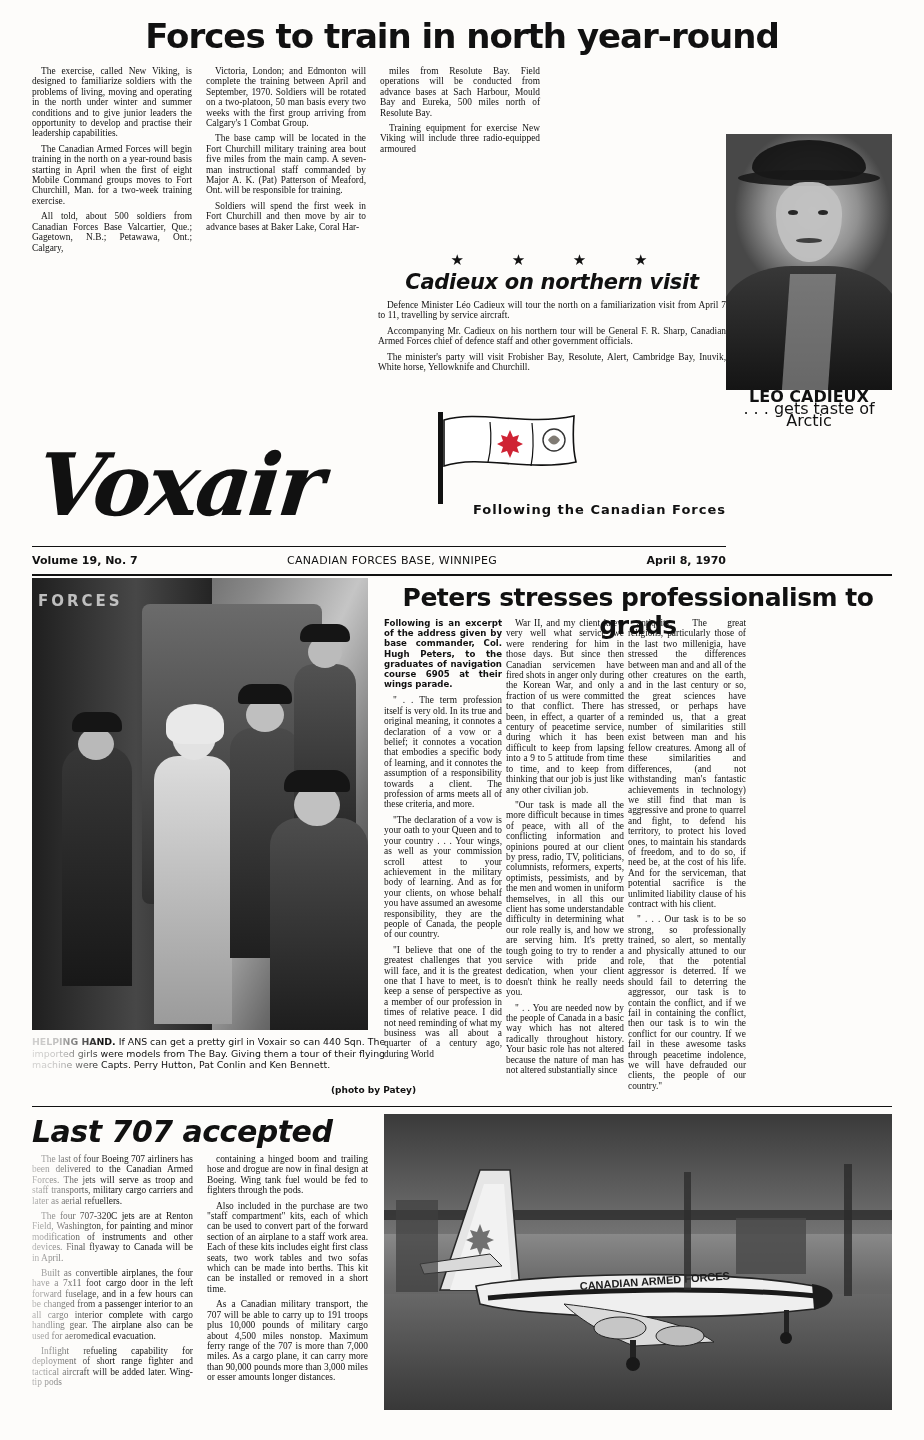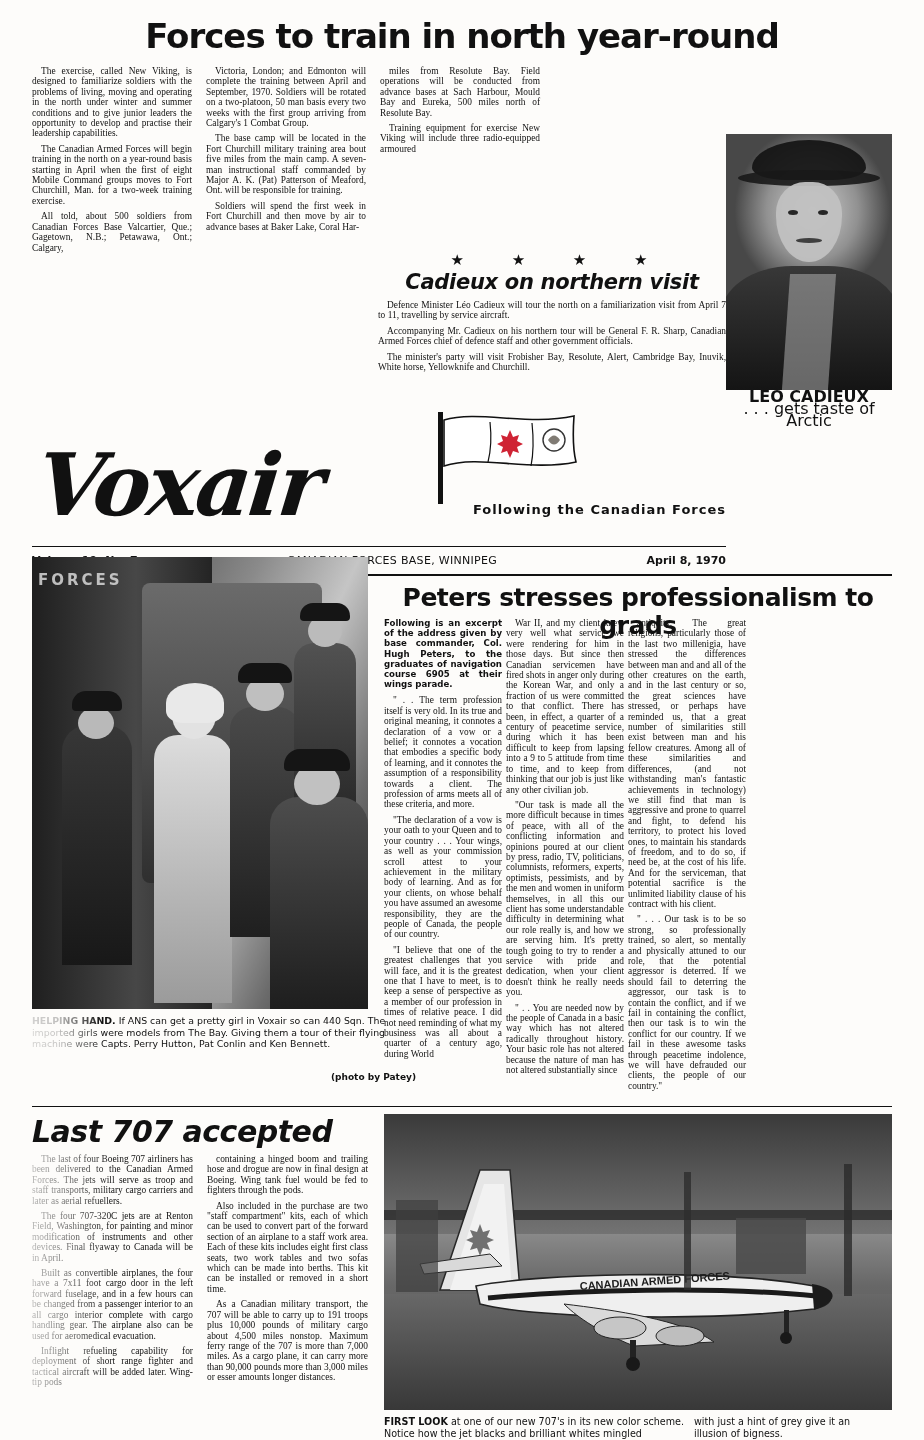--- a/index.html
+++ b/index.html
@@ -118,31 +118,31 @@
     display:flex;gap:4px;
   }
   .peters-cols .c{width:118px;}
   .peters-lead{
     font-family:"DejaVu Sans", sans-serif;
     font-weight:bold;font-size:8.6px;line-height:10.2px;text-align:justify;
     margin-bottom:6px;
   }
 
   .helping{
-    position:absolute;left:0;top:539px;width:384px;
+    position:absolute;left:0;top:560px;width:384px;
   }
   .helping .photo{width:336px;height:452px;}
   .helping .cap{
     font-family:"DejaVu Sans", sans-serif;
     font-size:9.4px;line-height:11.6px;margin-top:6px;text-align:left;
   }
   .helping .cap b{font-weight:bold;}
   .credit{
     font-family:"DejaVu Sans", sans-serif;
-    font-size:9px;font-weight:bold;text-align:right;margin-top:22px;
+    font-size:9px;font-weight:bold;text-align:right;margin-top:14px;
   }
 
   .rule-mid{position:absolute;left:0;top:1088px;width:860px;border-top:1.6px solid #111;}
 
   
   .l707-head{
     position:absolute;left:0;top:1098px;width:336px;
     font-size:30px;line-height:32px;text-align:left;font-style:italic;
   }
   .l707-cols{
@@ -374,24 +374,17 @@
         <text x="196" y="176" font-family="Liberation Sans, sans-serif" font-size="11" font-weight="bold" fill="#1d1c1a" transform="rotate(-4 196 176)">CANADIAN ARMED FORCES</text>
 
         <path d="M96 110 l3 8 7-2 -3 7 7 3 -7 3 3 7 -7-2 -3 8 -3-8 -7 2 3-7 -7-3 7-3 -3-7 7 2z" fill="#b9423f" opacity=".85"></path>
 
         <rect x="300" y="58" width="7" height="118" fill="#2e2d29" opacity=".8"></rect>
         <rect x="460" y="50" width="8" height="132" fill="#2b2a26" opacity=".8"></rect>
         <rect x="352" y="104" width="70" height="56" fill="#4c4a44" opacity=".85"></rect>
         <rect x="12" y="86" width="42" height="92" fill="#403e39" opacity=".7"></rect>
       </svg>
     </div>
-    <div class="cap">
-      <div class="l">
-        <b>FIRST LOOK</b>
-        <span>at one of our new 707's in its new color scheme. Notice how the jet blacks and brilliant whites mingled</span>
-      </div>
-      <div class="r">with just a hint of grey give it an illusion of bigness.</div>
-    </div>
 
   </div>
 
 </div>
 </div>
 
 </body></html>

